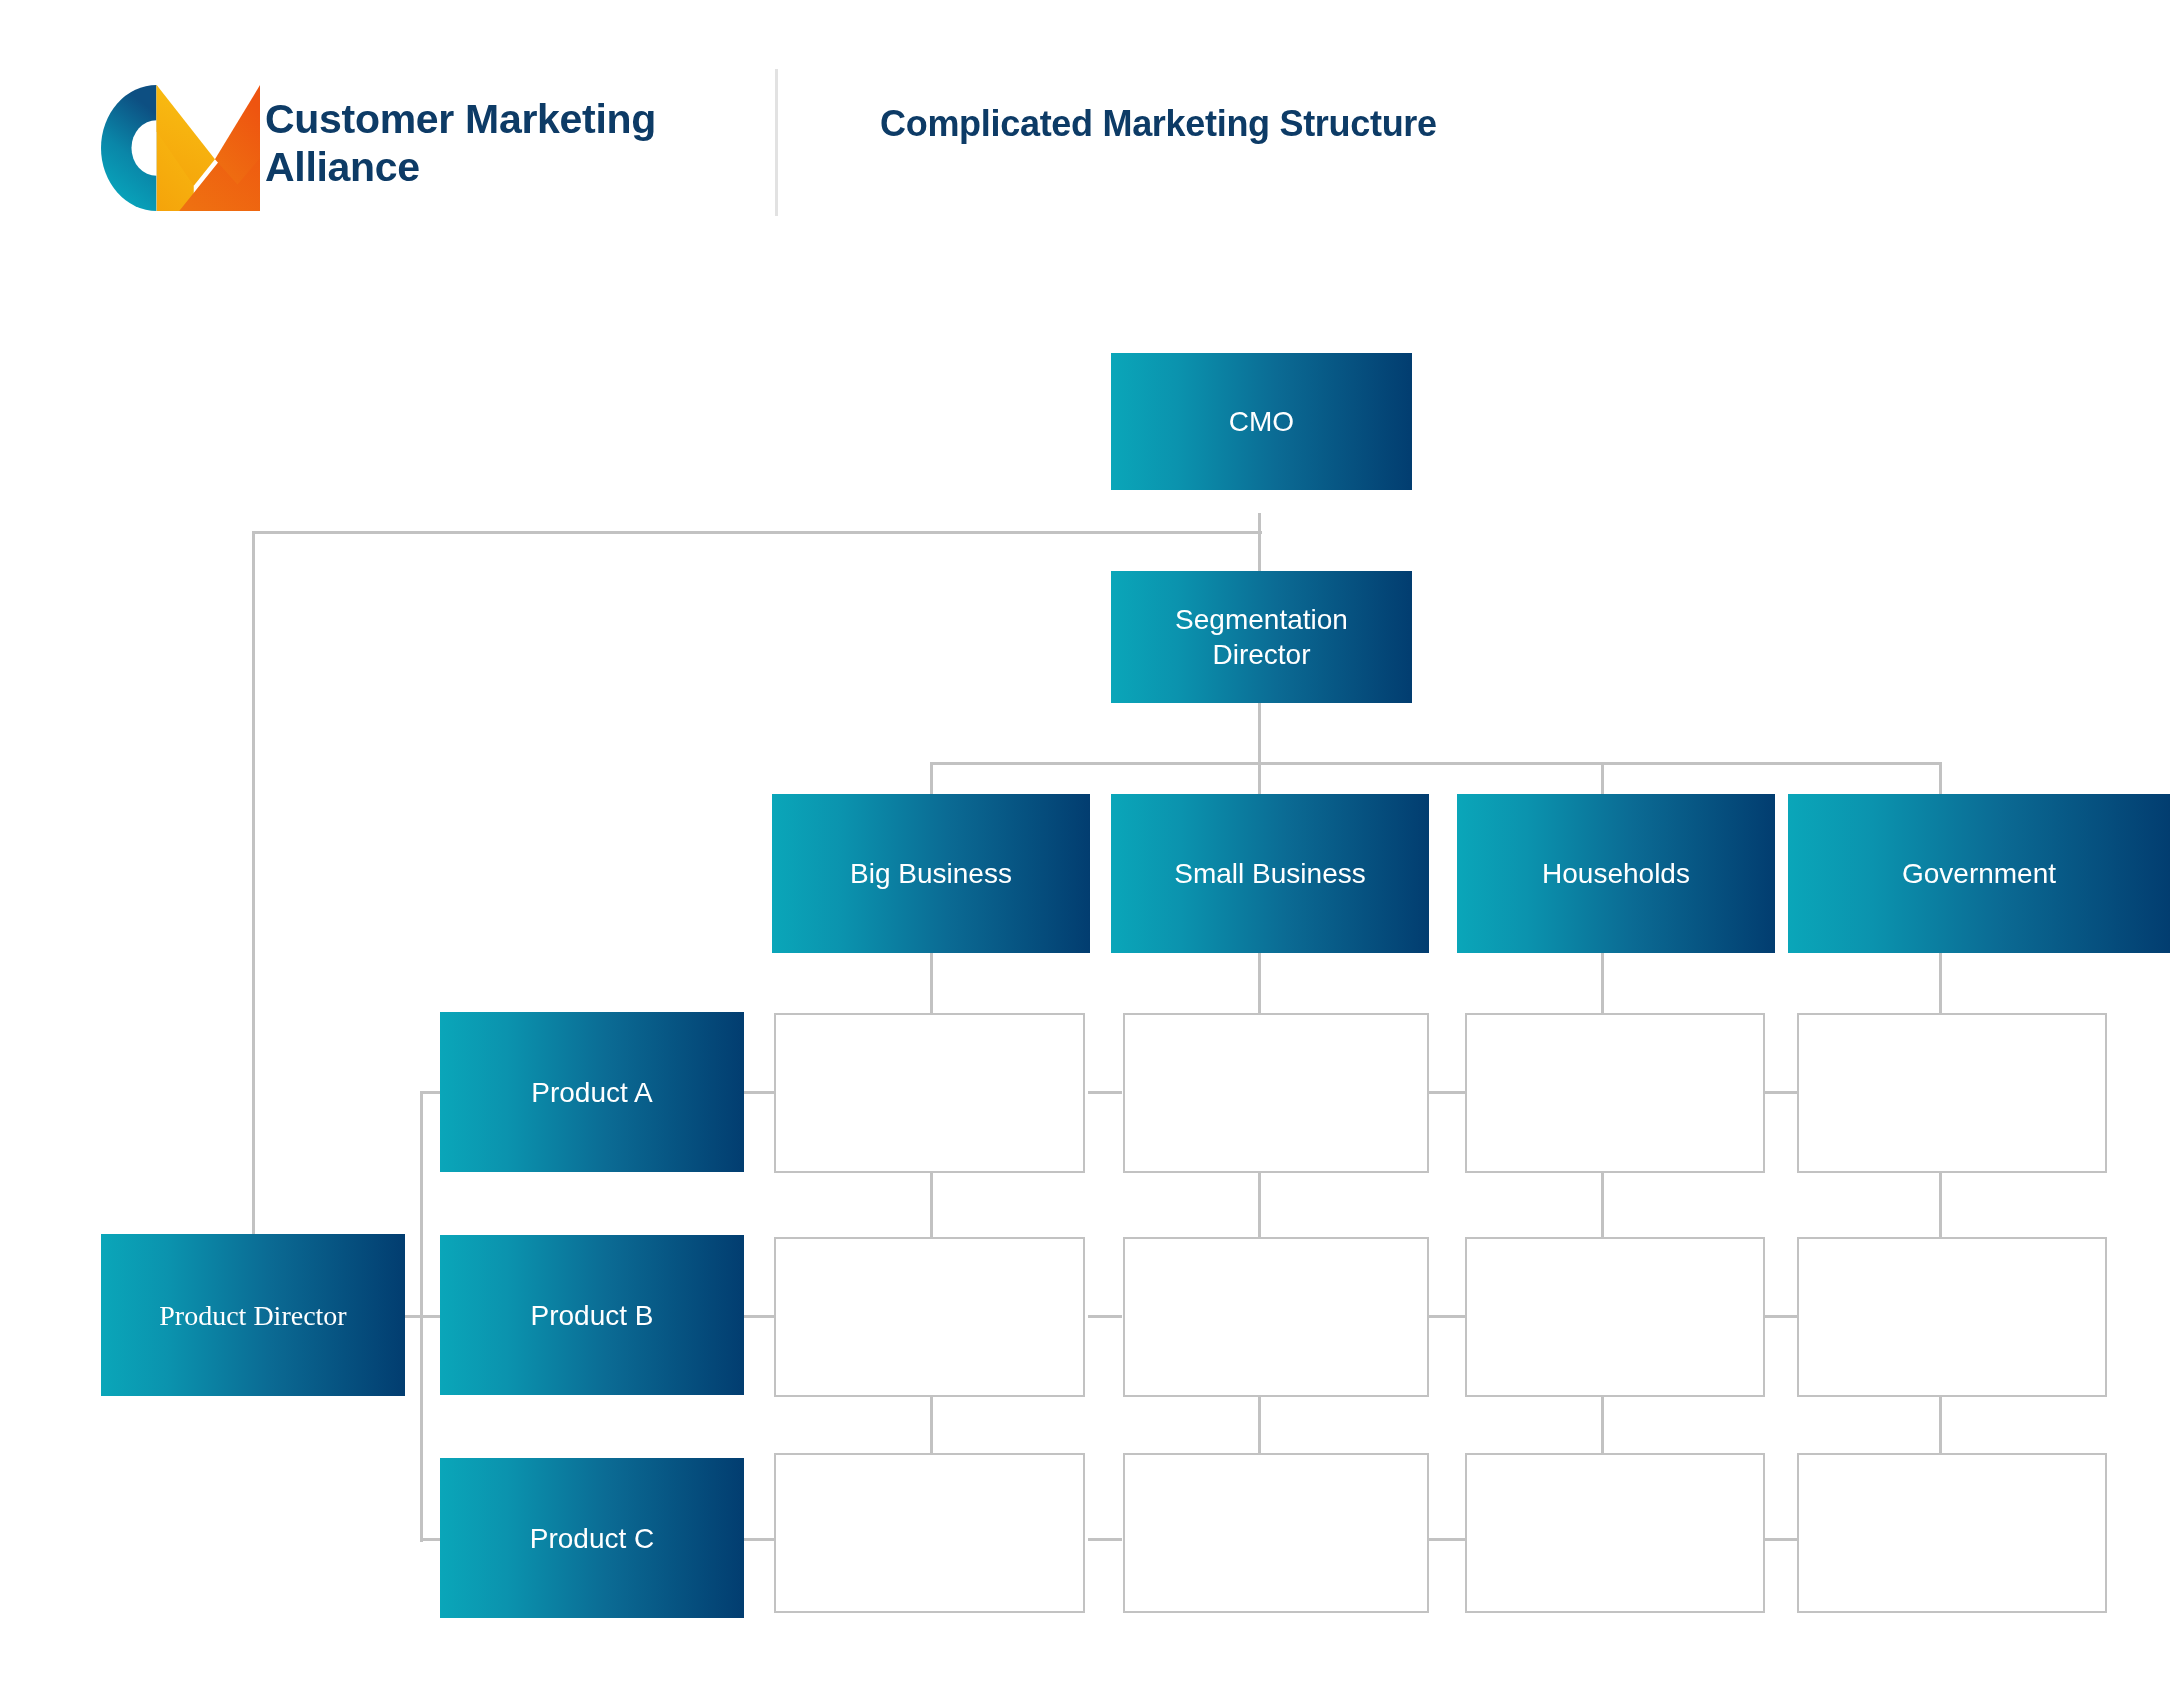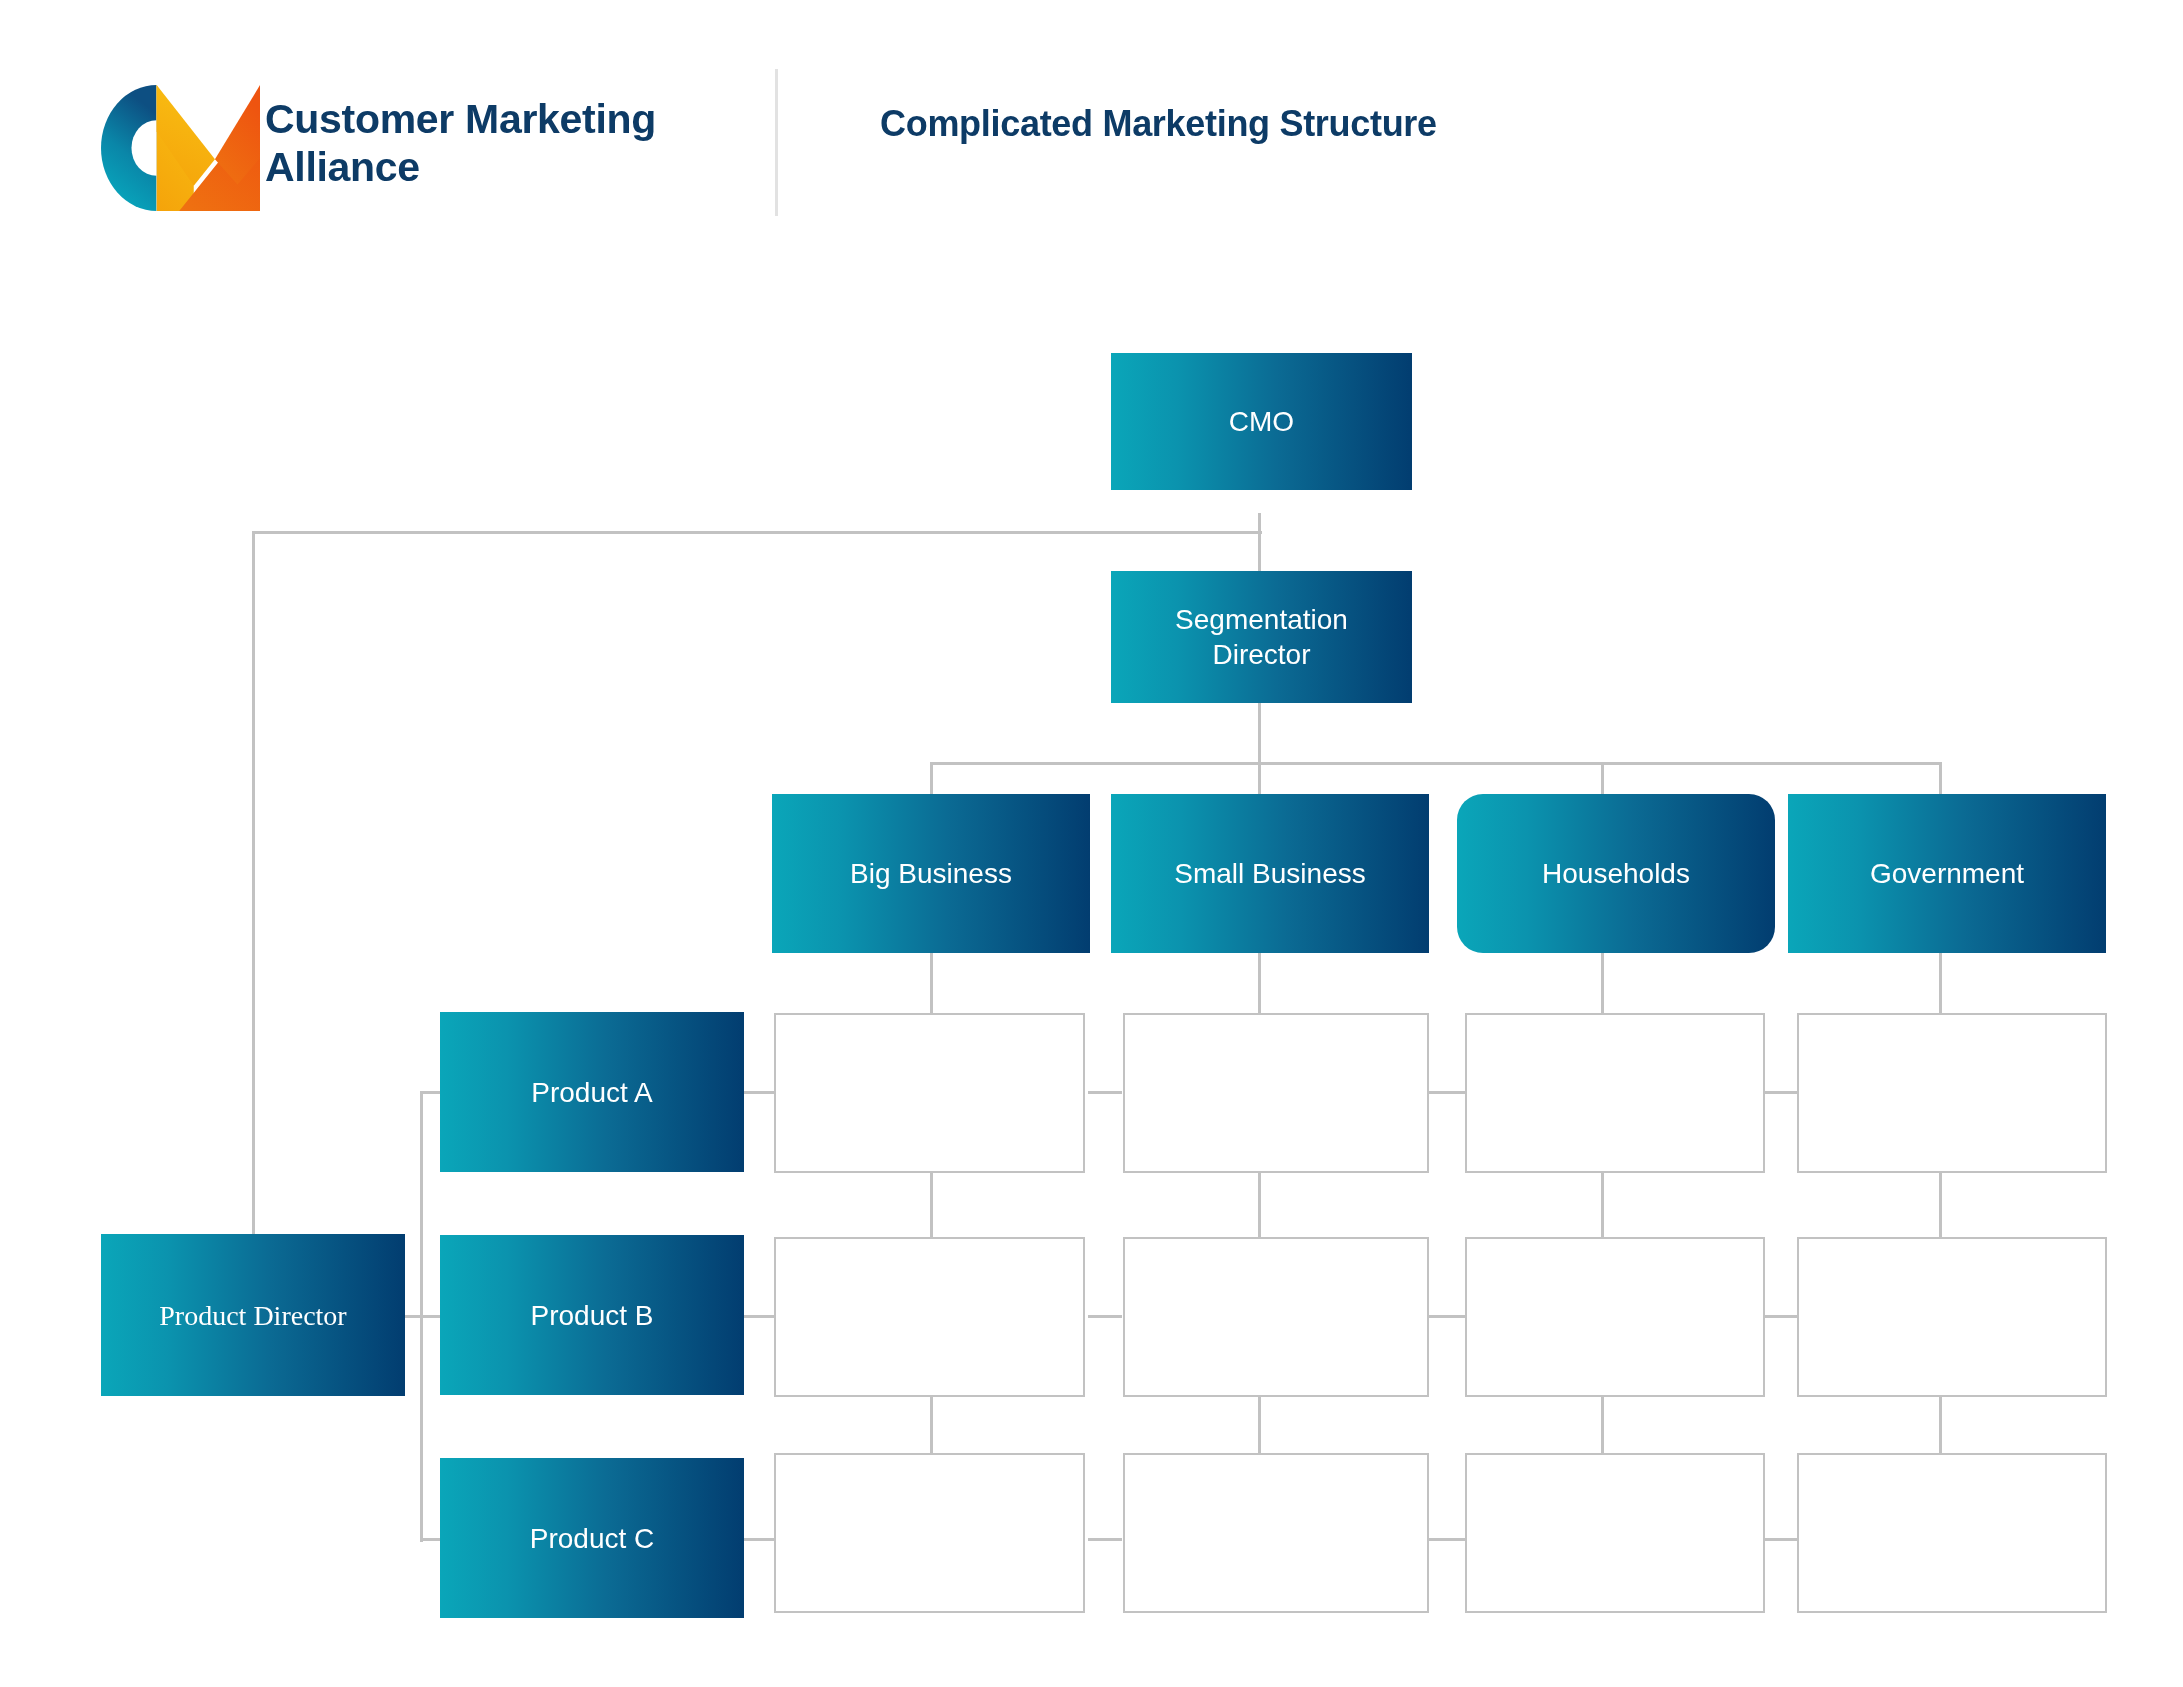--- a/index.html
+++ b/index.html
@@ -221,25 +221,25 @@
   </div>
 
   <div class="node" style="left:772px; top:794px; width:318px; height:159px;text-align:right;">
     <span>Big Business</span>
   </div>
 
   <div class="node" style="left:1111px; top:794px; width:318px; height:159px;">
     <span>Small Business</span>
   </div>
 
-  <div class="node" style="left:1457px; top:794px; width:318px; height:159px;border-radius:26px;">
+  <div class="node" style="left:1457px; top:794px; width:318px; height:159px;">
     <span>Households</span>
   </div>
 
-  <div class="node" style="left:1788px; top:794px; width:318px; height:159px;">
+  <div class="node" style="left:1788px; top:794px; width:382px; height:159px;">
     <span>Government</span>
   </div>
 
   <div class="node" style="left:101px; top:1234px; width:304px; height:162px;font-family:Liberation Serif, serif;">
     <span>Product Director</span>
   </div>
 
   <div class="node" style="left:440px; top:1012px; width:304px; height:160px;">
     <span>Product A</span>
   </div>

